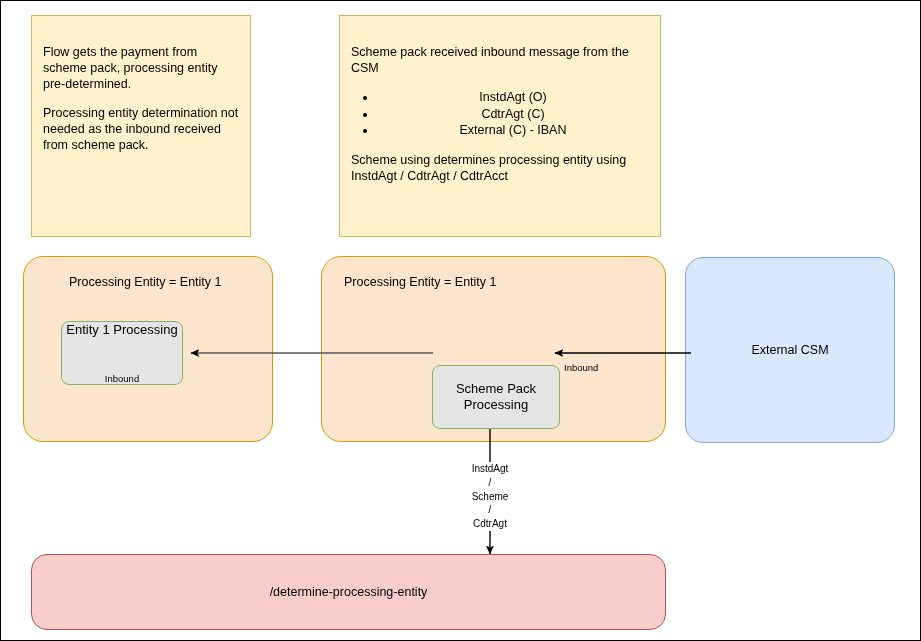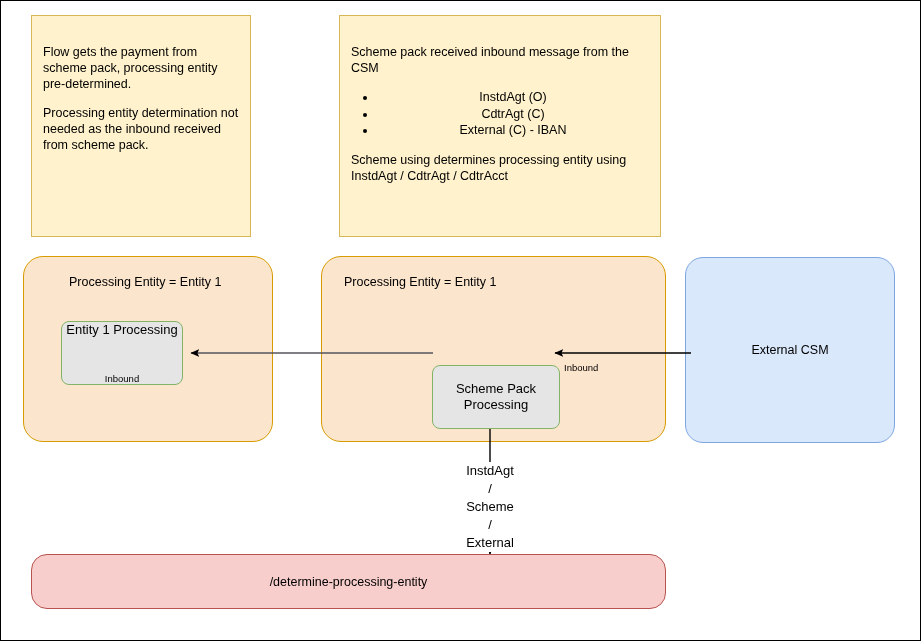--- a/index.html
+++ b/index.html
@@ -127,21 +127,21 @@
     overflow: visible;
   }
   .edge-label {
     position: absolute;
     font-size: 9.5px;
     color: #000000;
     white-space: nowrap;
   }
   .edge-label-stack {
     position: absolute;
-    font-size: 13px;
+    font-size: 10px;
     line-height: 1.38;
     color: #000000;
     text-align: center;
     background: #ffffff;
     white-space: nowrap;
   }
 </style>
 </head>
 <body>
 
@@ -197,20 +197,20 @@
     <div class="label">Scheme Pack Processing</div>
   </div>
 
   <div class="edge-label" style="left:563px; top:361px;">Inbound</div>
 
   <div class="edge-label-stack" style="left:459px; top:461px; width:60px;">
     <div>InstdAgt</div>
     <div>/</div>
     <div>Scheme</div>
     <div>/</div>
-    <div>External</div>
-  </div>
-
-  <div class="endpoint" style="left:30px; top:553px; width:635px; height:55px;justify-content:center;">
+    <div>CdtrAgt</div>
+  </div>
+
+  <div class="endpoint" style="left:30px; top:553px; width:635px; height:76px;justify-content:center;">
     <span>/determine-processing-entity</span>
   </div>
 
 </div>
 
 </body></html>

